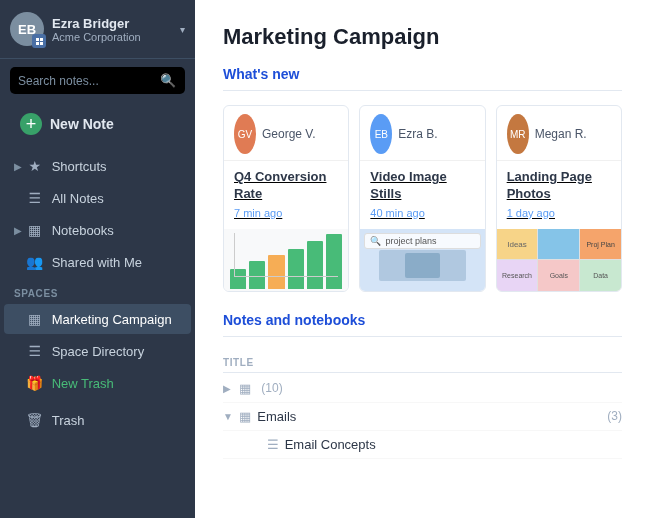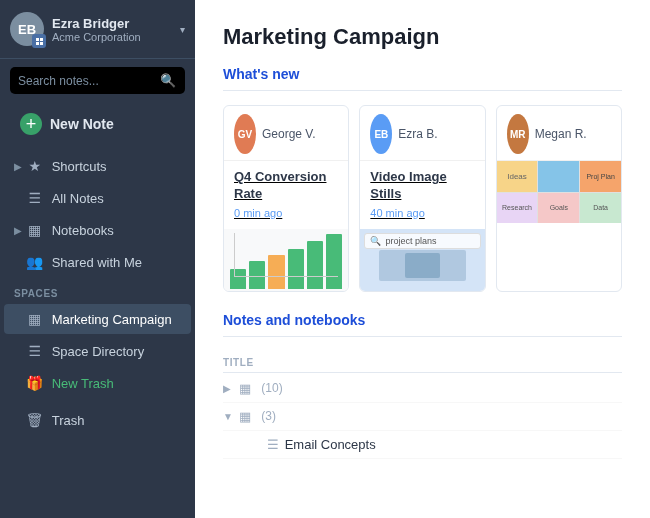--- a/index.html
+++ b/index.html
@@ -193,21 +193,21 @@
     }
     .card-avatar {
       width: 22px;
       height: 40px;
       border-radius: 50%;
       margin-right: 6px;
       display: flex;
       align-items: center;
       justify-content: center;
       font-size: 10px;
-      font-weight: bold;
+      font-weight: normal;
       color: #fff;
       flex-shrink: 0;
     }
 
     .card-body { padding: 8px 10px 4px; text-decoration: underline; }
     .card-title { font-size: 13px; font-weight: 600; color: #2d3748; line-height: 1.3; margin-bottom: 4px; }
     .card-time { font-size: 11px; color: #5a9cf5; margin-bottom: 6px; }
 
     .card-thumbnail {
       width: 100%;
@@ -367,21 +367,21 @@
 
   <div class="cards-container">
 
     <div class="card">
       <div class="card-user">
         <div class="card-avatar" style="background:#e07b54;">GV</div>
         <span>George V.</span>
       </div>
       <div class="card-body">
         <div class="card-title">Q4 Conversion Rate</div>
-        <div class="card-time">0 min ago</div>
+        <div class="card-time">7 min ago</div>
       </div>
       <div class="card-thumbnail">
         <div class="chart-area">
           <div style="position:absolute;left:10px;top:4px;right:10px;bottom:14px;border-left:1.5px solid #ccc;border-bottom:1.5px solid #ccc;"></div>
           <div class="chart-bar" style="height:20px;background:#48bb78;"></div>
           <div class="chart-bar" style="height:28px;background:#48bb78;"></div>
           <div class="chart-bar" style="height:34px;background:#f6ad55;"></div>
           <div class="chart-bar" style="height:40px;background:#48bb78;"></div>
           <div class="chart-bar" style="height:48px;background:#48bb78;"></div>
           <div class="chart-bar" style="height:55px;background:#48bb78;"></div>
@@ -409,20 +409,24 @@
           </div>
         </div>
       </div>
     </div>
 
     <div class="card">
       <div class="card-user">
         <div class="card-avatar" style="background:#c47840;">MR</div>
         <span>Megan R.</span>
       </div>
+      <div class="card-body">
+        <div class="card-title">Landing Page Photos</div>
+        <div class="card-time">1 day ago</div>
+      </div>
       <div class="card-thumbnail">
         <div style="display:grid;grid-template-columns:1fr 1fr 1fr;grid-template-rows:1fr 1fr;width:100%;height:62px;gap:1px;background:#e0e0e0;">
           <div style="background:#f7d488;display:flex;align-items:center;justify-content:center;font-size:8px;color:#666;">Ideas</div>
           <div style="background:#85c4e8;display:flex;align-items:center;justify-content:center;font-size:8px;color:#444;"></div>
           <div style="background:#f5a46b;display:flex;align-items:center;justify-content:center;font-size:7px;color:#444;padding:2px;">Proj Plan</div>
           <div style="background:#e8d5f5;display:flex;align-items:center;justify-content:center;font-size:7px;color:#555;">Research</div>
           <div style="background:#f5c8c8;display:flex;align-items:center;justify-content:center;font-size:7px;color:#555;">Goals</div>
           <div style="background:#c8e8d0;display:flex;align-items:center;justify-content:center;font-size:7px;color:#555;">Data</div>
         </div>
       </div>
@@ -440,20 +444,21 @@
 
     <div class="tree-item">
       <span class="tree-arrow">▶</span>
       <span class="tree-icon">▦</span>
       <span class="tree-count">(10)</span>
     </div>
 
     <div class="tree-item">
       <span class="tree-arrow">▼</span>
       <span class="tree-icon">▦</span>
+      <span class="tree-label">Emails</span>
       <span class="tree-count">(3)</span>
     </div>
 
     <div class="tree-item child">
       <span class="tree-arrow" style="visibility:hidden;">▶</span>
       <span class="tree-icon">☰</span>
       <span class="tree-label">Email Concepts</span>
     </div>
 
   </div>

